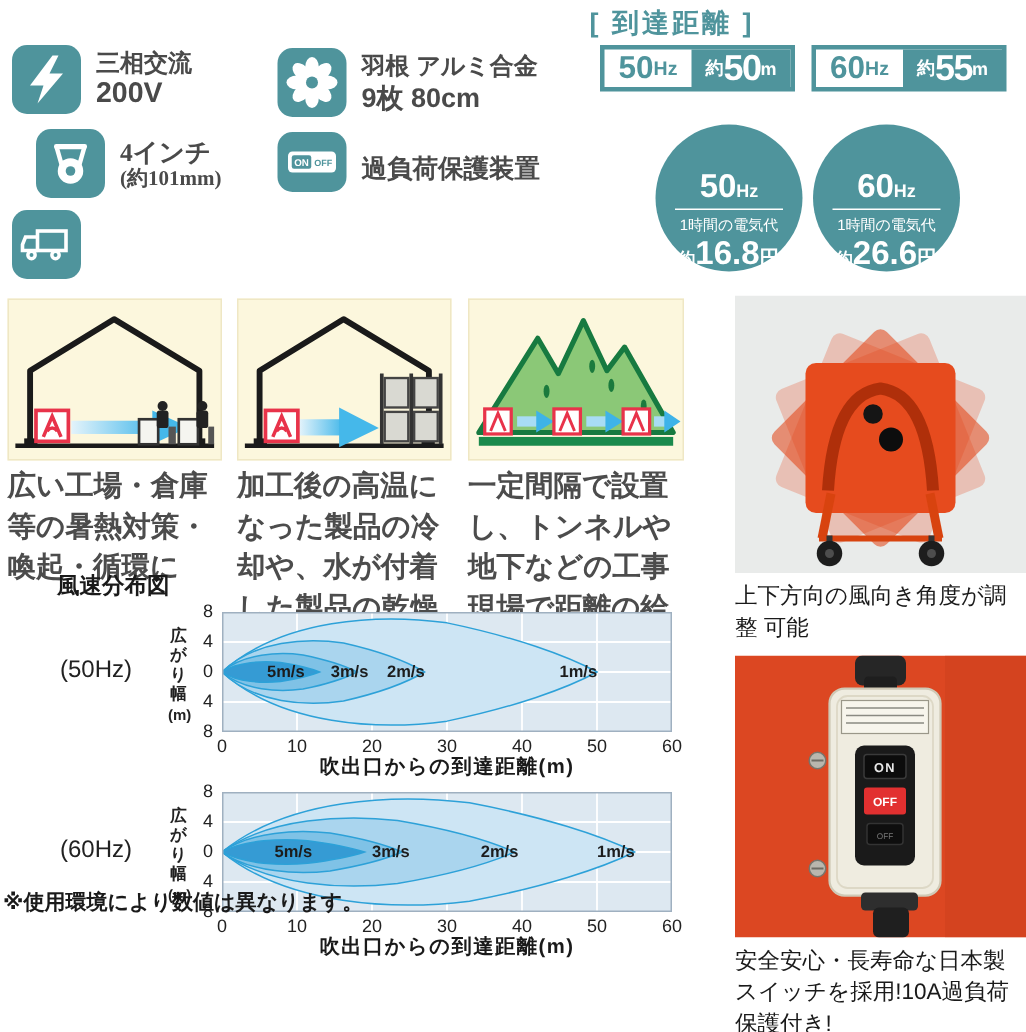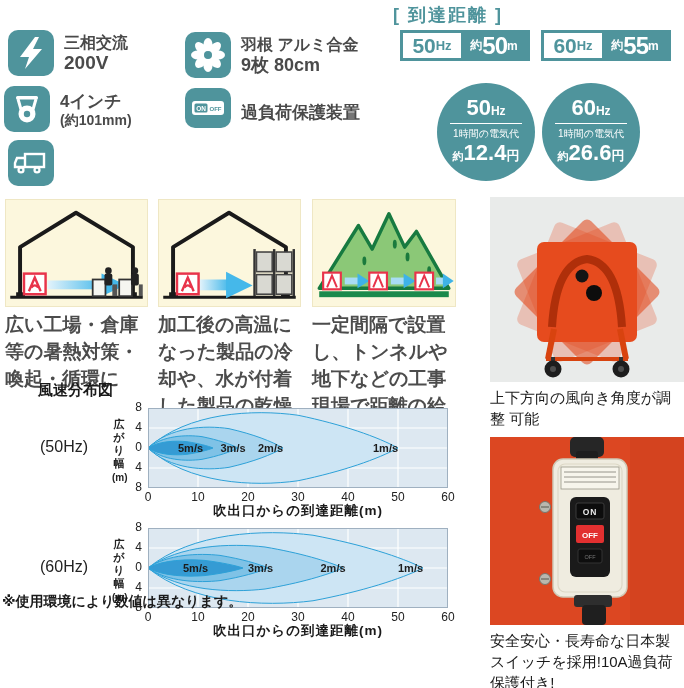--- a/index.html
+++ b/index.html
@@ -22,21 +22,21 @@
               color:#4f949c;font-weight:bold;}
   .badge-freq .big{font-size:21px;}
   .badge-freq .sm{font-size:13px;}
   .badge-dist{flex:1;background:#4f949c;color:#fff;display:flex;align-items:center;
               justify-content:center;font-weight:bold;}
   .badge-dist .approx{font-size:12px;}
   .badge-dist .big{font-size:24px;letter-spacing:-1px;}
   .badge-dist .sm{font-size:12px;}
   .cost-circle{position:absolute;top:83px;width:98px;height:98px;border-radius:50%;
                background:#4f949c;color:#fff;text-align:center;}
-  .cc-freq{margin-top:14px;font-weight:bold;line-height:1;text-align:center;}
+  .cc-freq{margin-top:30px;font-weight:bold;line-height:1;text-align:center;}
   .cc-freq .big{font-size:22px;}
   .cc-freq .sm{font-size:12px;}
   .cc-divider{width:72px;height:1px;background:#fff;margin:4px auto 3px auto;}
   .cc-label{font-size:10px;letter-spacing:0;}
   .cc-amount{line-height:1.05;font-weight:bold;}
   .cc-amount .approx{font-size:11px;}
   .cc-amount .big{font-size:22px;}
   .cc-amount .sm{font-size:13px;}
   
   .case-box{position:absolute;top:199px;width:143px;height:108px;background:#fcf7dd;
@@ -73,21 +73,21 @@
       <svg width="46" height="46" viewBox="0 0 46 46">
           <path d="M27 7 L12 27 H21 L17 39 L34 19 H25 L31 7 Z" fill="#fff"></path>
         </svg>
     </div>
     <div class="spec-text">
       <div class="spec-l1">三相交流</div>
       <div class="spec-l2">200V</div>
     </div>
   </div>
 
-  <div class="spec-item" style="left:4px;top:86px;">
+  <div class="spec-item" style="left:24px;top:86px;font-family:Liberation Serif, serif;">
     <div class="spec-icon">
       <svg width="46" height="46" viewBox="0 0 46 46">
         <rect x="12" y="10" width="22" height="3.5" rx="1.5" fill="#fff"></rect>
         <path d="M14 13 L18 27 M32 13 L28 27" stroke="#fff" stroke-width="3" fill="none"></path>
         <circle cx="23" cy="28" r="8.5" fill="#fff"></circle>
           <circle cx="23" cy="28" r="3.2" fill="#4f949c"></circle>
       </svg>
     </div>
     <div class="spec-text">
       <div class="spec-l1" style="font-size:17px;">4インチ</div>
@@ -167,21 +167,21 @@
       <span class="approx">約</span>
         <span class="big">55</span>
         <span class="sm">m</span>
     </div>
   </div>
 
   <div class="cost-circle" style="left:437px;">
     <div class="cc-freq"><span class="big">50</span><span class="sm">Hz</span></div>
     <div class="cc-divider"></div>
     <div class="cc-label">1時間の電気代</div>
-    <div class="cc-amount"><span class="approx">約</span><span class="big">12.4</span><span class="sm">円</span></div>
+    <div class="cc-amount"><span class="approx">約</span><span class="big">16.8</span><span class="sm">円</span></div>
   </div>
 
   <div class="cost-circle" style="left:542px;">
     <div class="cc-freq"><span class="big">60</span><span class="sm">Hz</span></div>
     <div class="cc-divider"></div>
     <div class="cc-label">1時間の電気代</div>
     <div class="cc-amount"><span class="approx">約</span><span class="big">26.6</span><span class="sm">円</span></div>
   </div>
 
   <div class="case-box" style="left:5px;">

